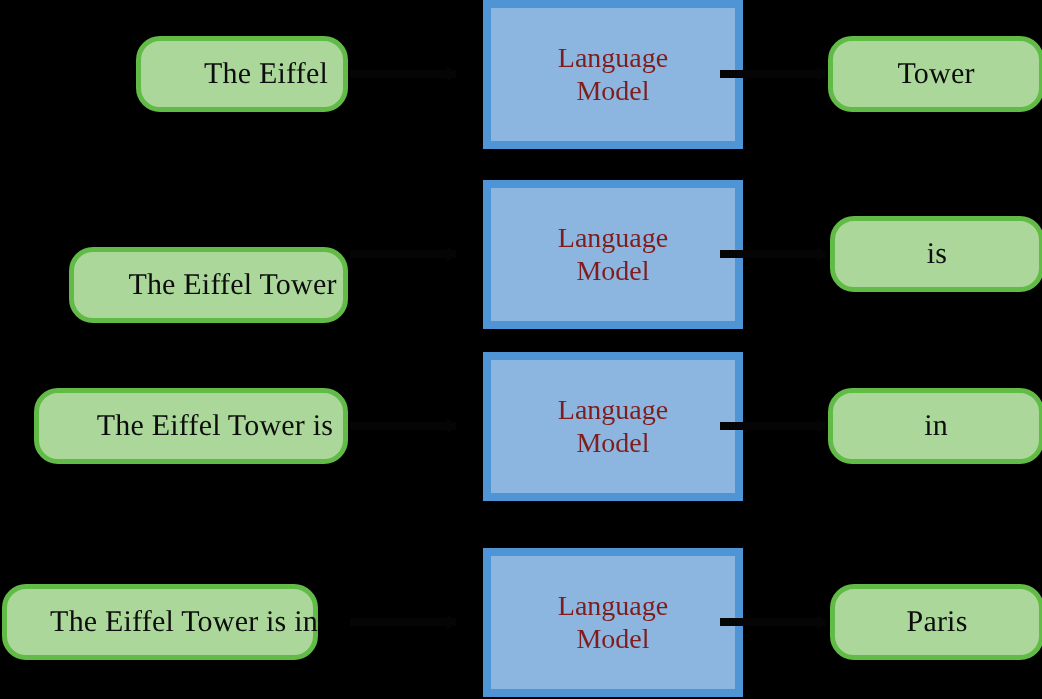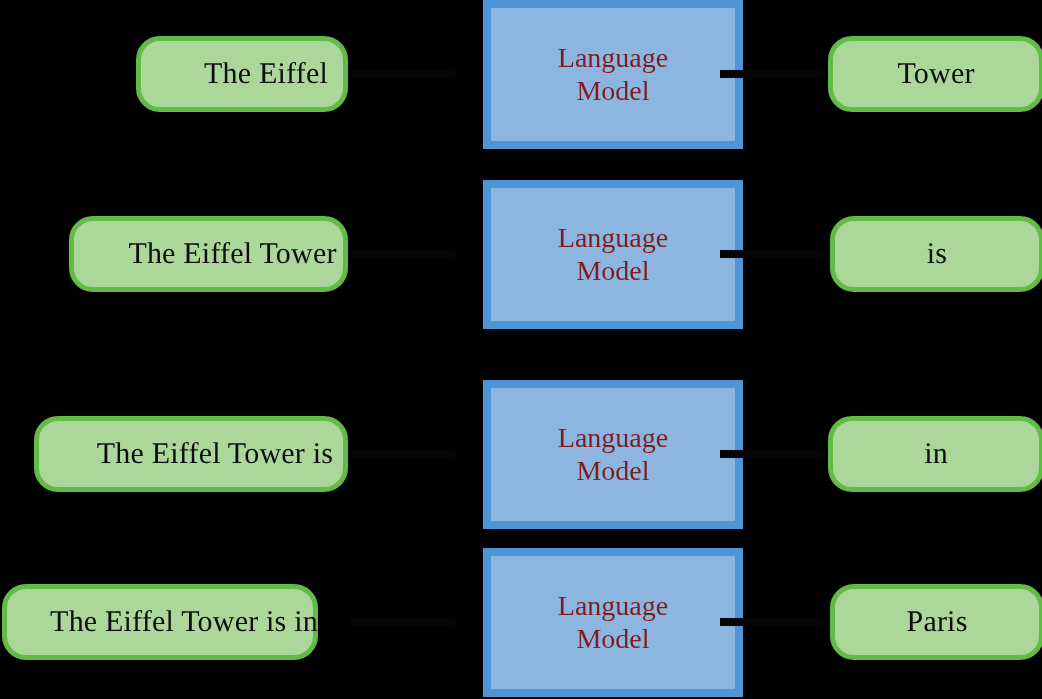--- a/index.html
+++ b/index.html
@@ -117,37 +117,37 @@
 Model</div>
 
     <div class="arrow" style="left:720px; width:106px;">
         <span class="head"></span>
       </div>
 
     <div class="pill output" style="left:828px; width:216px;">Tower</div>
   </div>
 
   <div class="row" style="top:180px;">
-    <div class="pill input" style="left:69px; width:279px;">The Eiffel Tower</div>
+    <div class="pill input" style="left:69px; width:279px;margin-top:31px;">The Eiffel Tower</div>
 
     <div class="arrow" style="left:350px; width:106px;">
         <span class="head"></span>
       </div>
 
     <div class="lm-box" style="top:0px;">Language
 Model</div>
 
     <div class="arrow" style="left:720px; width:106px;">
         <span class="head"></span>
       </div>
 
     <div class="pill output" style="left:830px; width:214px;">is</div>
   </div>
 
-  <div class="row" style="top:380px;">
+  <div class="row" style="top:352px;">
     <div class="pill input" style="left:34px; width:314px;">The Eiffel Tower is</div>
 
     <div class="arrow" style="left:350px; width:106px;">
         <span class="head"></span>
       </div>
 
     <div class="lm-box" style="top:0px;">Language
 Model</div>
 
     <div class="arrow" style="left:720px; width:106px;">

